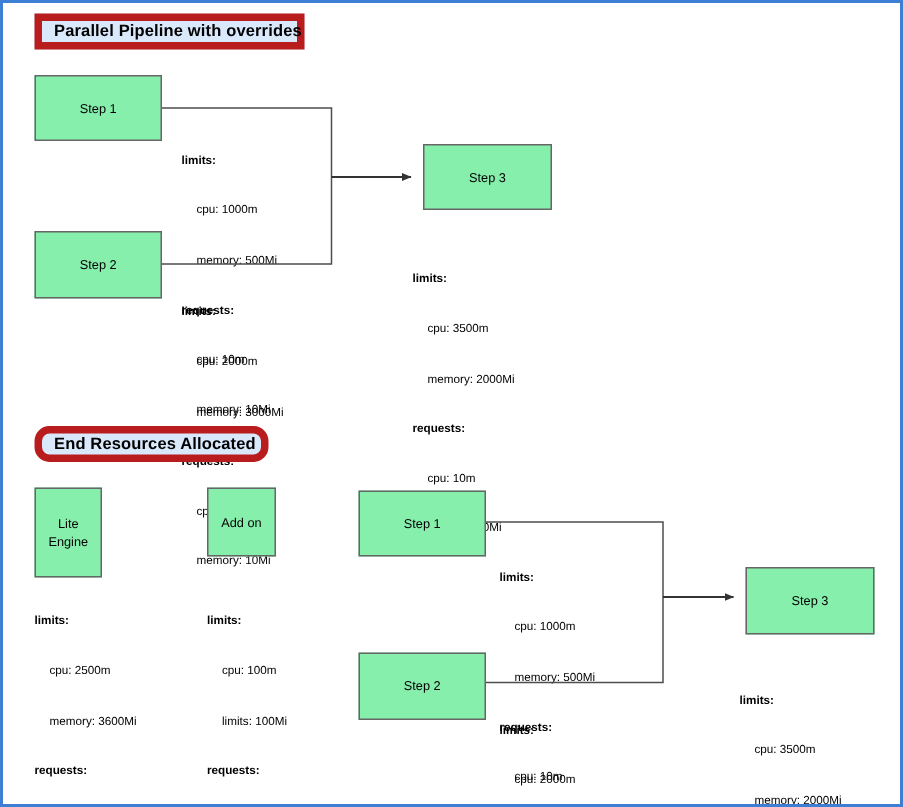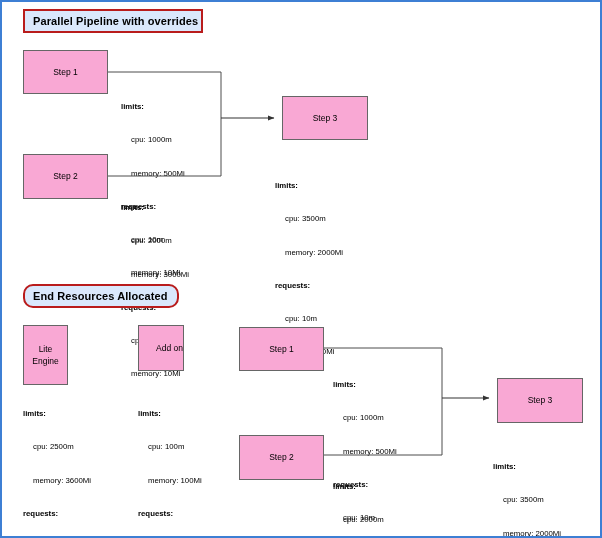--- a/index.html
+++ b/index.html
@@ -17,36 +17,36 @@
     height: 538px;
     background: #ffffff;
     border: 2px solid #3d7fd4;
     box-sizing: border-box;
     overflow: hidden;
   }
   
   .banner {
     position: absolute;
     background: #dae8fc;
-    border: 2px solid #b91c1c;
+    border: 5px solid #b91c1c;
     color: #000000;
     font-weight: bold;
     font-size: 11px;
     line-height: 1;
     display: flex;
     align-items: center;
     padding: 0 8px;
     box-sizing: border-box;
     white-space: nowrap;
     letter-spacing: 0.1px;
   }
   
   .node {
     position: absolute;
-    background: #f9a8d4;
+    background: #86efac;
     border: 1px solid #666666;
     box-sizing: border-box;
     display: flex;
     align-items: center;
     justify-content: center;
     text-align: center;
     font-size: 8.5px;
     color: #000000;
     line-height: 1.45;
   }
@@ -117,21 +117,21 @@
     <span class="ind">memory: 10Mi</span>
   </div>
 
   <div class="banner" style="left:21px; top:282px; width:156px; height:24px;border-radius:10px;">End Resources Allocated</div>
 
   <div class="node" style="left:21px; top:323px; width:45px; height:60px; flex-direction:column;">
     <span>Lite</span>
     <span>Engine</span>
   </div>
 
-  <div class="node" style="left:136px; top:323px; width:46px; height:46px;justify-content:flex-end;">
+  <div class="node" style="left:136px; top:323px; width:46px; height:46px;">
     <span>Add on</span>
   </div>
 
   <div class="node" style="left:237px; top:325px; width:85px; height:44px;">
     <span>Step 1</span>
   </div>
 
   <div class="node" style="left:237px; top:433px; width:85px; height:45px;">
     <span>Step 2</span>
   </div>
@@ -145,21 +145,21 @@
     <span class="ind">cpu: 2500m</span>
     <span class="ind">memory: 3600Mi</span>
     <span class="key">requests:</span>
     
     
   </div>
 
   <div class="spec" style="left:136px; top:384px;">
     <span class="key">limits:</span>
     <span class="ind">cpu: 100m</span>
-    <span class="ind">memory: 100Mi</span>
+    <span class="ind">limits: 100Mi</span>
     <span class="key">requests:</span>
     
     
   </div>
 
   <div class="spec" style="left:331px; top:355px;">
     <span class="key">limits:</span>
     <span class="ind">cpu: 1000m</span>
     <span class="ind">memory: 500Mi</span>
     <span class="key">requests:</span>

